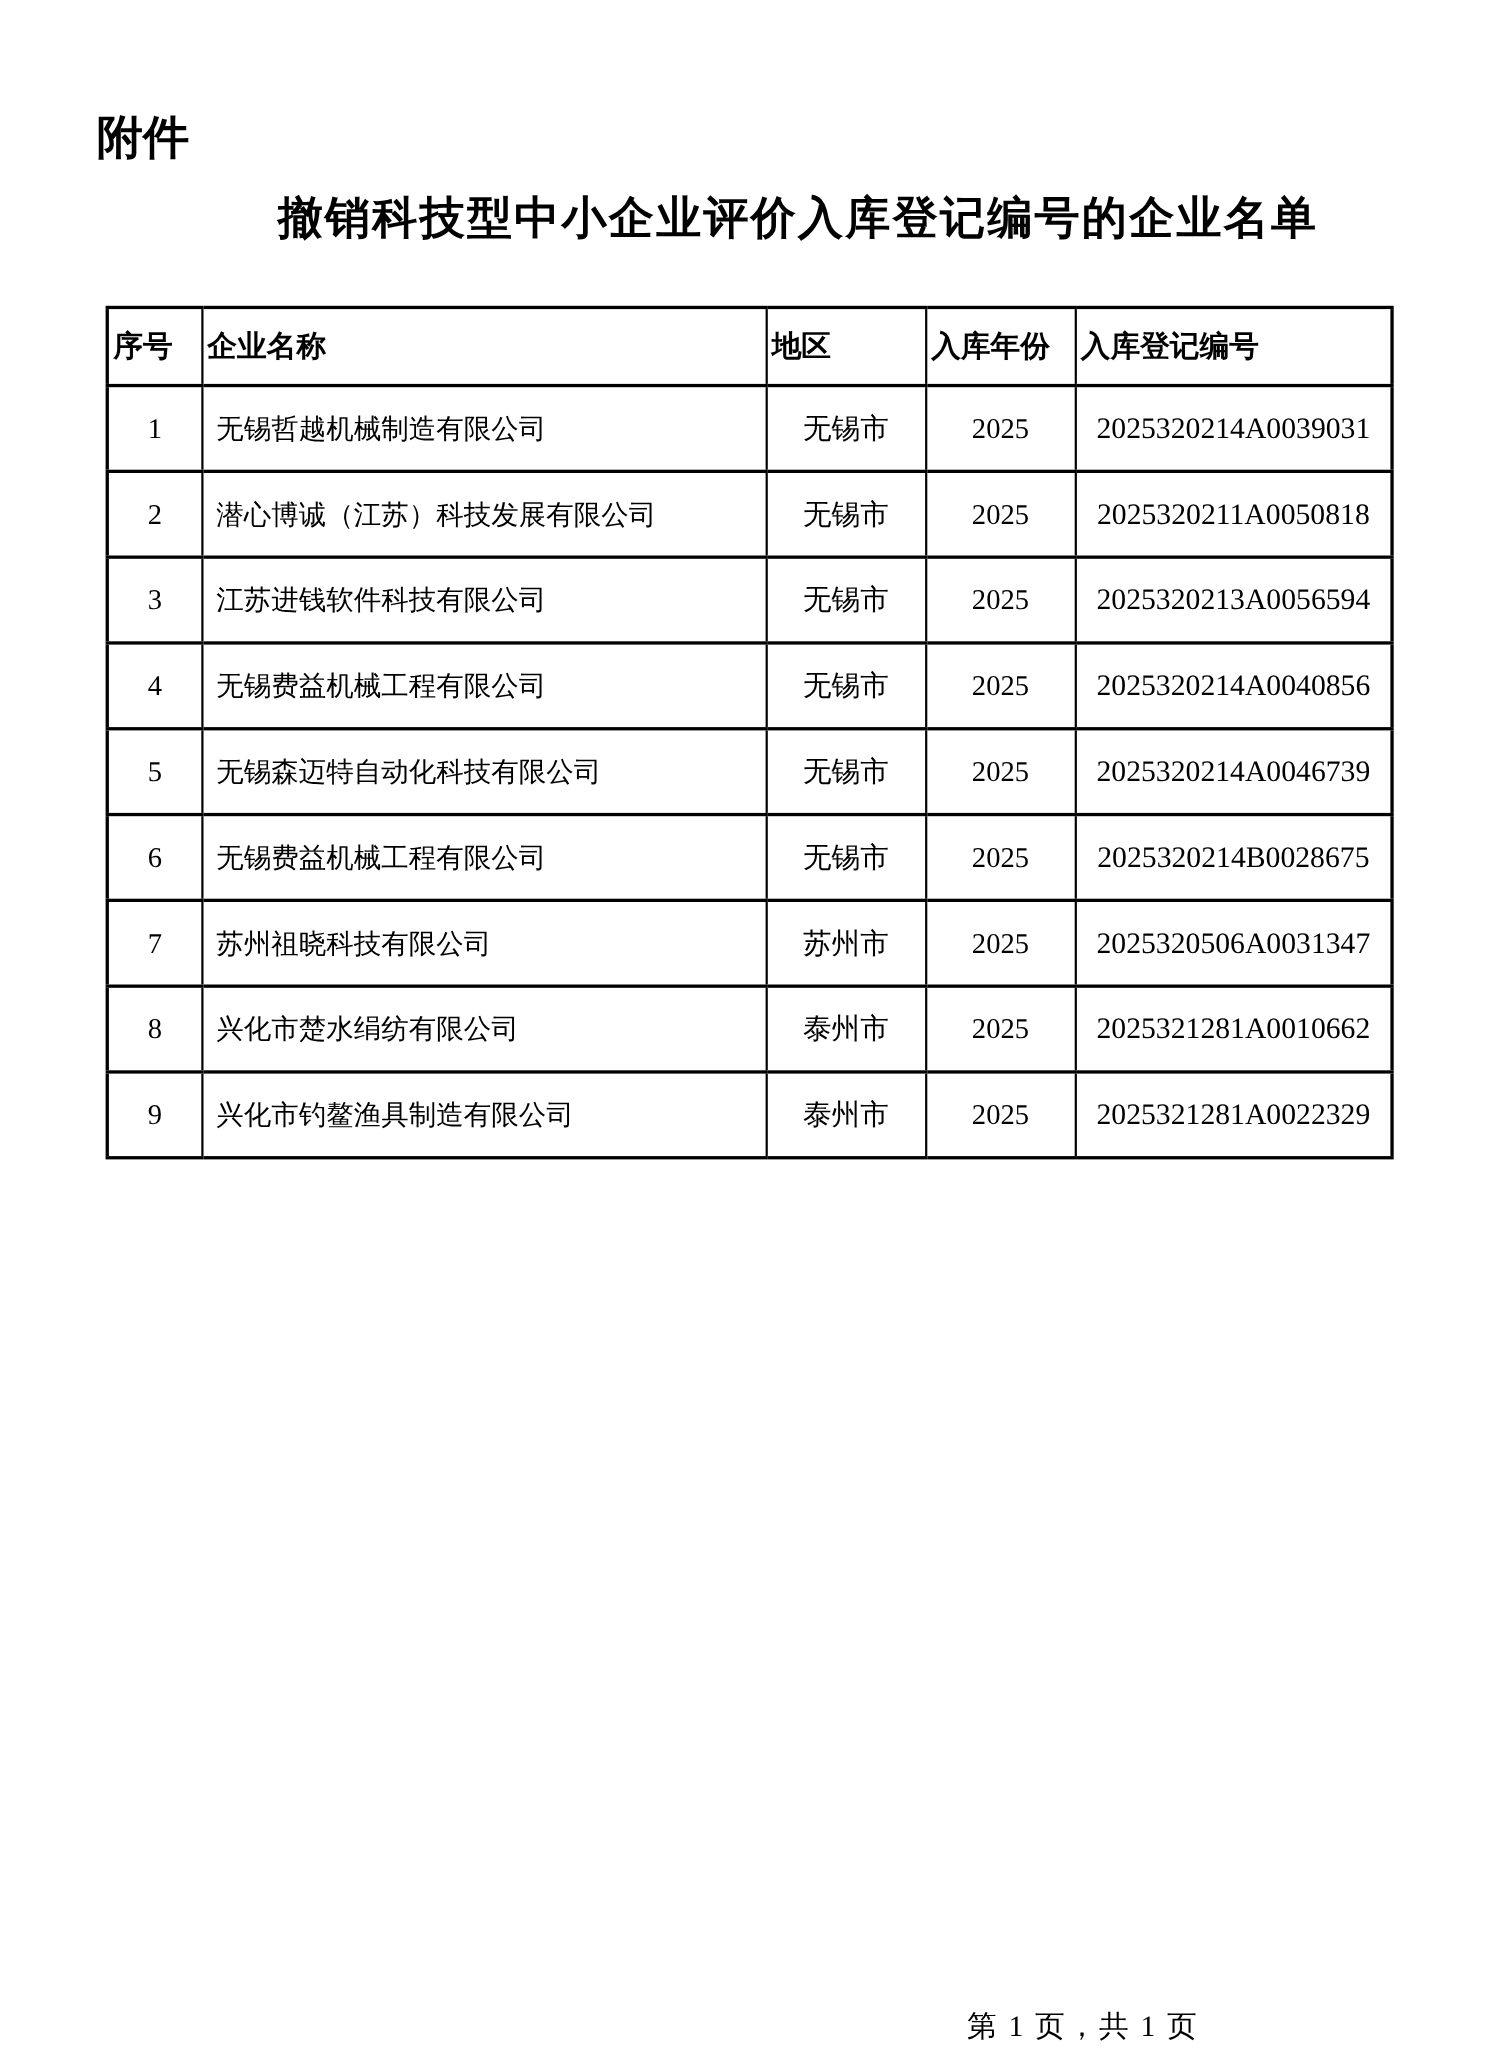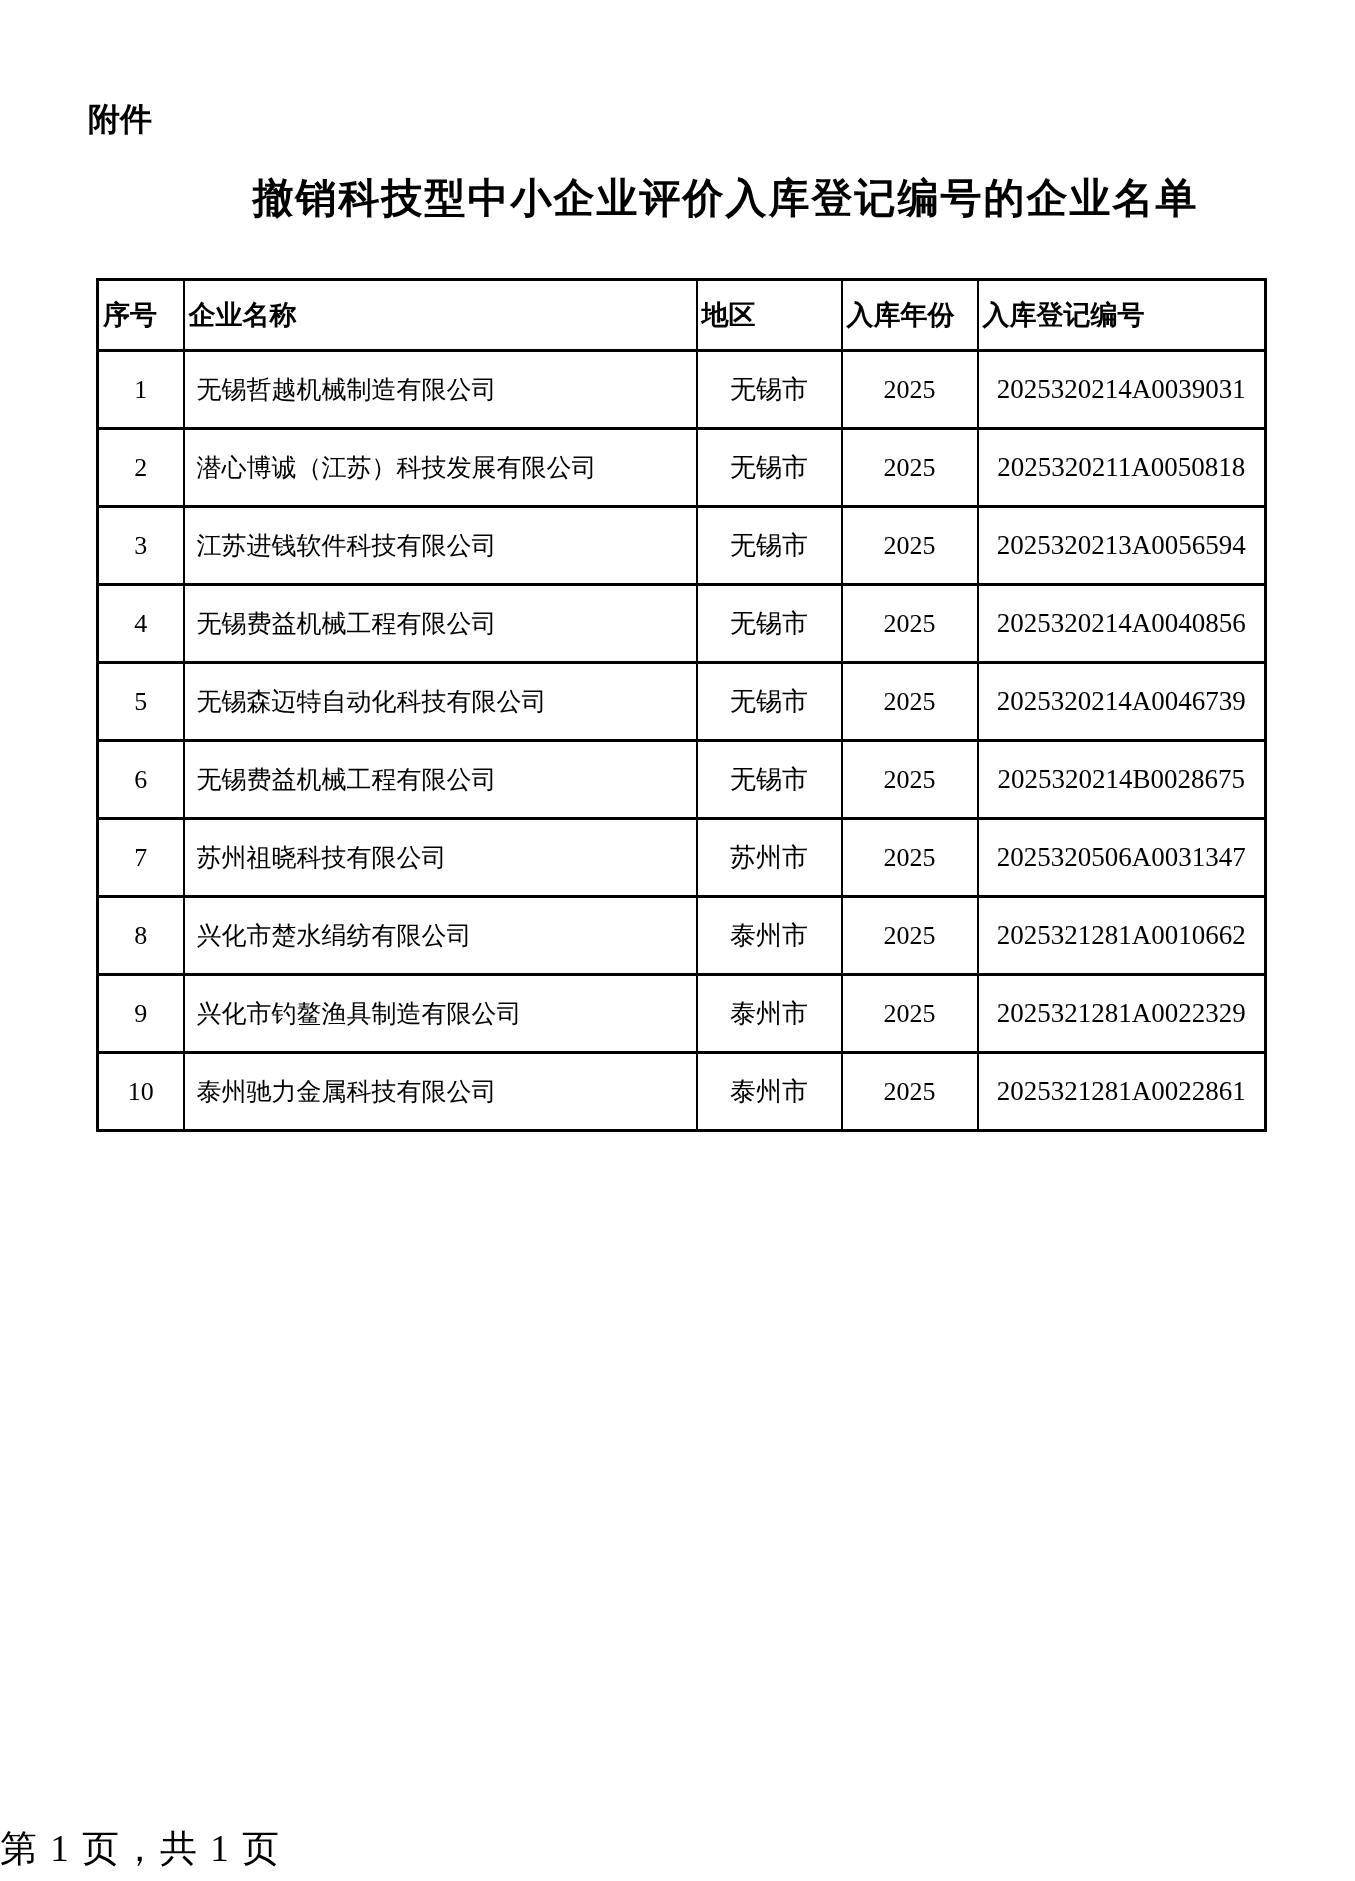--- a/index.html
+++ b/index.html
@@ -5,21 +5,21 @@
   html,body { margin:0; padding:0; }
   body {
     width:1355px; height:1881px;
     background:#ffffff; color:#000;
     font-family:"Liberation Serif", serif;
     position:relative; overflow:hidden;
   }
   .attachment-label {
     position:absolute; left:88px; top:102px;
     font-family:"Liberation Sans", sans-serif;
-    font-weight:700; font-size:32px; line-height:1.1;
+    font-weight:700; font-size:42px; line-height:1.1;
   }
   .doc-title {
     position:absolute; left:0; top:176px; width:1355px;
     text-align:center;
     font-family:"Liberation Serif", serif;
     font-weight:700; font-size:41px; line-height:1.1;
     letter-spacing:2px; white-space:nowrap;margin-left:48px;
   }
   table.companies {
     position:absolute; left:96px; top:278px;
@@ -46,23 +46,23 @@
     text-align:center; vertical-align:middle;
   }
   table.companies td.name {
     text-align:left; padding-left:12px; font-size:25px;
   }
   table.companies td.regno {
     font-size:27px; letter-spacing:0px;text-align:center;
   }
   .page-footer {
     position:absolute; left:0; top:1824px; width:1090px;
-    text-align:left;
+    text-align:right;
     font-family:"Liberation Serif", serif;
-    font-size:37px; letter-spacing:2px;
+    font-size:27px; letter-spacing:2px;
   }
 </style>
 </head>
 <body>
 
 <div>
 
   <div class="attachment-label">附件</div>
 
   <div class="doc-title">撤销科技型中小企业评价入库登记编号的企业名单</div>
@@ -141,25 +141,18 @@
           <td>2025</td>
           <td class="regno">2025321281A0010662</td>
         </tr>
         <tr>
           <td>9</td>
           <td class="name">兴化市钓鳌渔具制造有限公司</td>
           <td>泰州市</td>
           <td>2025</td>
           <td class="regno">2025321281A0022329</td>
         </tr>
-        <tr>
-          <td>10</td>
-          <td class="name">泰州驰力金属科技有限公司</td>
-          <td>泰州市</td>
-          <td>2025</td>
-          <td class="regno">2025321281A0022861</td>
-        </tr>
       </tbody>
   </table>
 
   <div class="page-footer">第 1 页，共 1 页</div>
 
 </div>
 
 </body></html>

